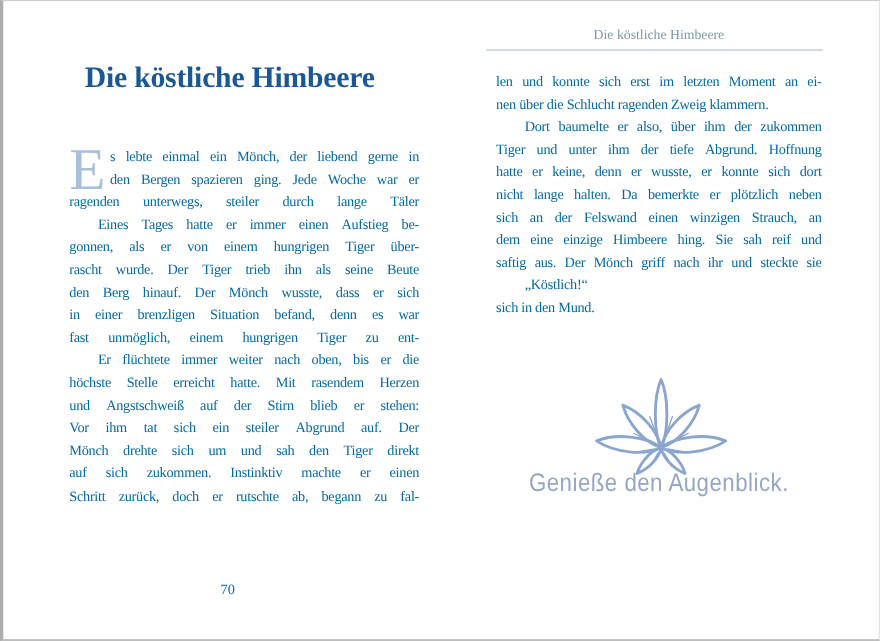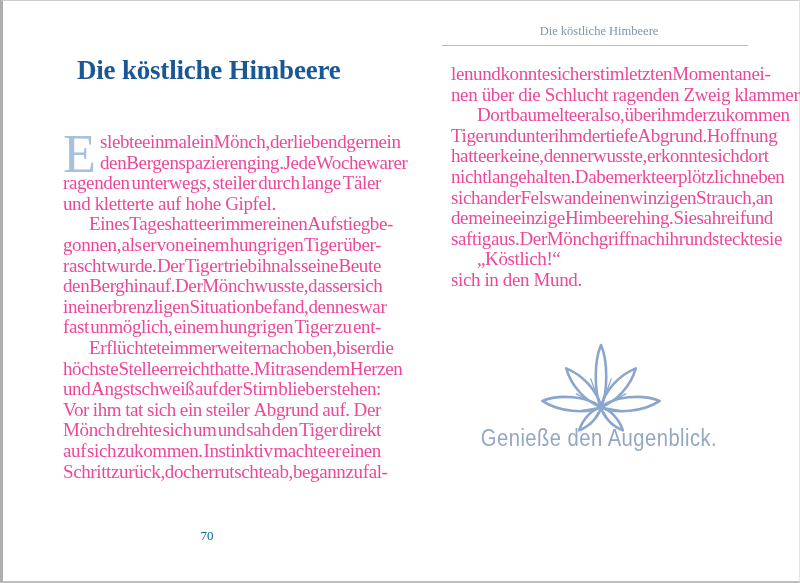--- a/index.html
+++ b/index.html
@@ -13,22 +13,22 @@
     border-bottom:2px solid #bdbdbd;border-right:1px solid #e3e3e3;
   }
   
   .title{
     position:absolute;left:74px;top:54px;margin:0;
     font-size:27px;font-weight:600;letter-spacing:-0.2px;color:#1a5795;
   }
   .left-body{position:absolute;left:60px;top:131px;width:318px;}
   .right-body{position:absolute;left:448px;top:63px;width:296px;}
   .line{
-    height:20.6px;line-height:20.6px;font-size:19px;letter-spacing:-0.02em;
-    color:#ec4899;white-space:nowrap;
+    height:20.6px;line-height:20.6px;font-size:13px;letter-spacing:-0.02em;
+    color:#0369a1;white-space:nowrap;
   }
   .line.j{display:flex;justify-content:space-between;}
   .line.in{padding-left:26px;}
   .line.dc{padding-left:37px;}
   .drop-cap{
     position:absolute;left:0;top:4px;font-size:54px;line-height:36px;color:#a7c0db;
   }
   .page-number{
     position:absolute;left:60px;top:527px;width:288px;text-align:center;
     font-size:13px;color:#0369a1;
@@ -79,21 +79,20 @@
           <span>er</span>
         </div>
         <div class="line j">
           <span>ragenden</span>
           <span>unterwegs,</span>
           <span>steiler</span>
           <span>durch</span>
           <span>lange</span>
           <span>Täler</span>
         </div>
-        <div class="line">und kletterte auf hohe Gipfel.</div>
         <div class="line j in">
           <span>Eines</span>
           <span>Tages</span>
           <span>hatte</span>
           <span>er</span>
           <span>immer</span>
           <span>einen</span>
           <span>Aufstieg</span>
           <span>be-</span>
         </div>

